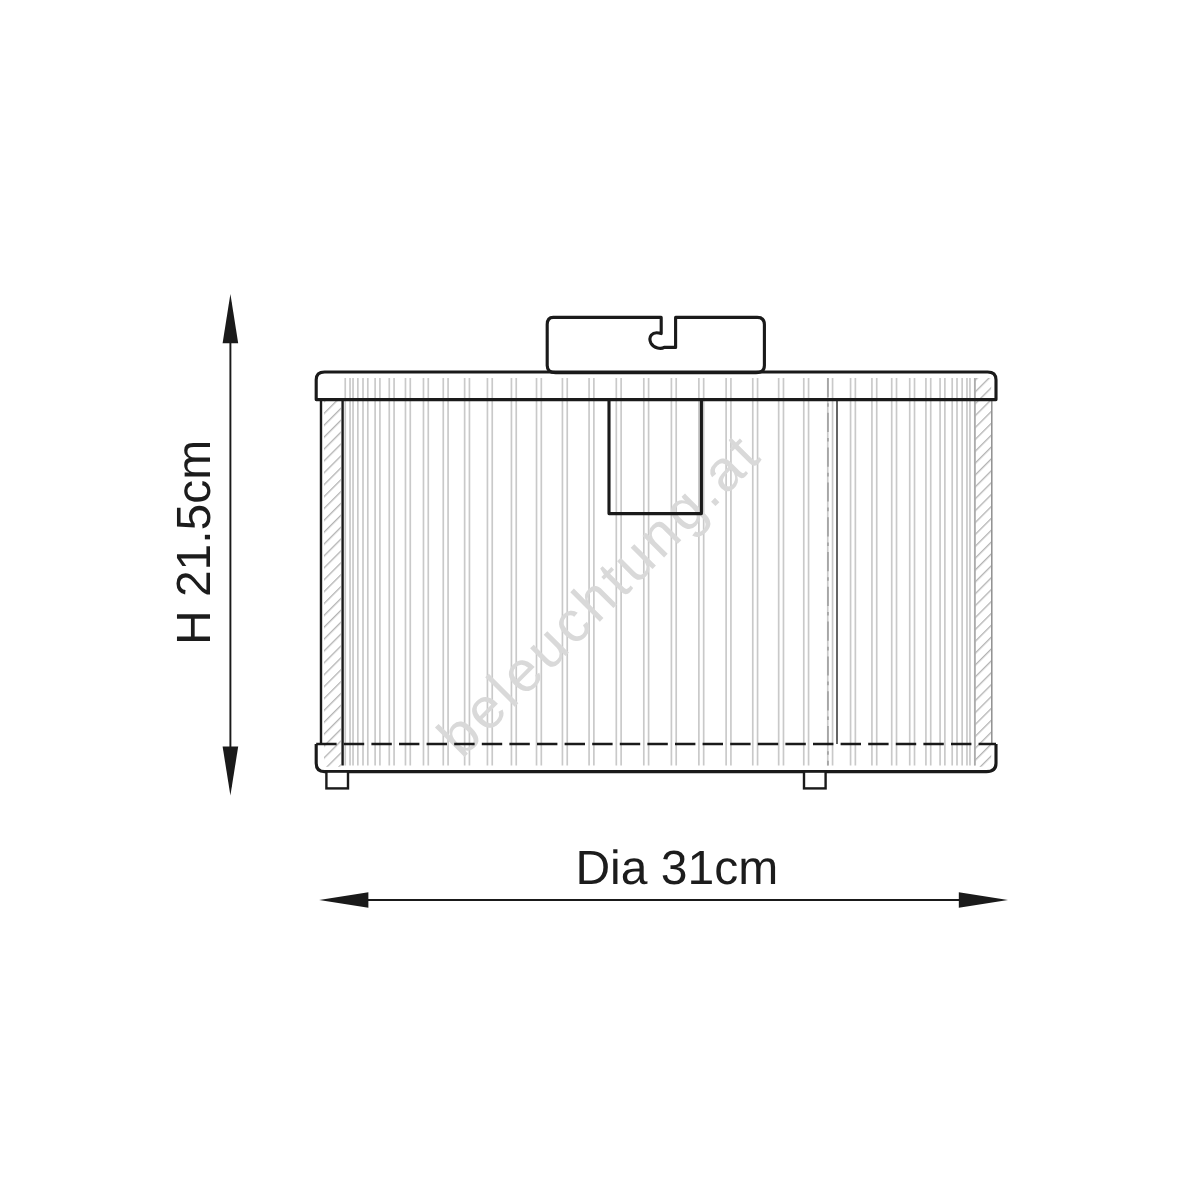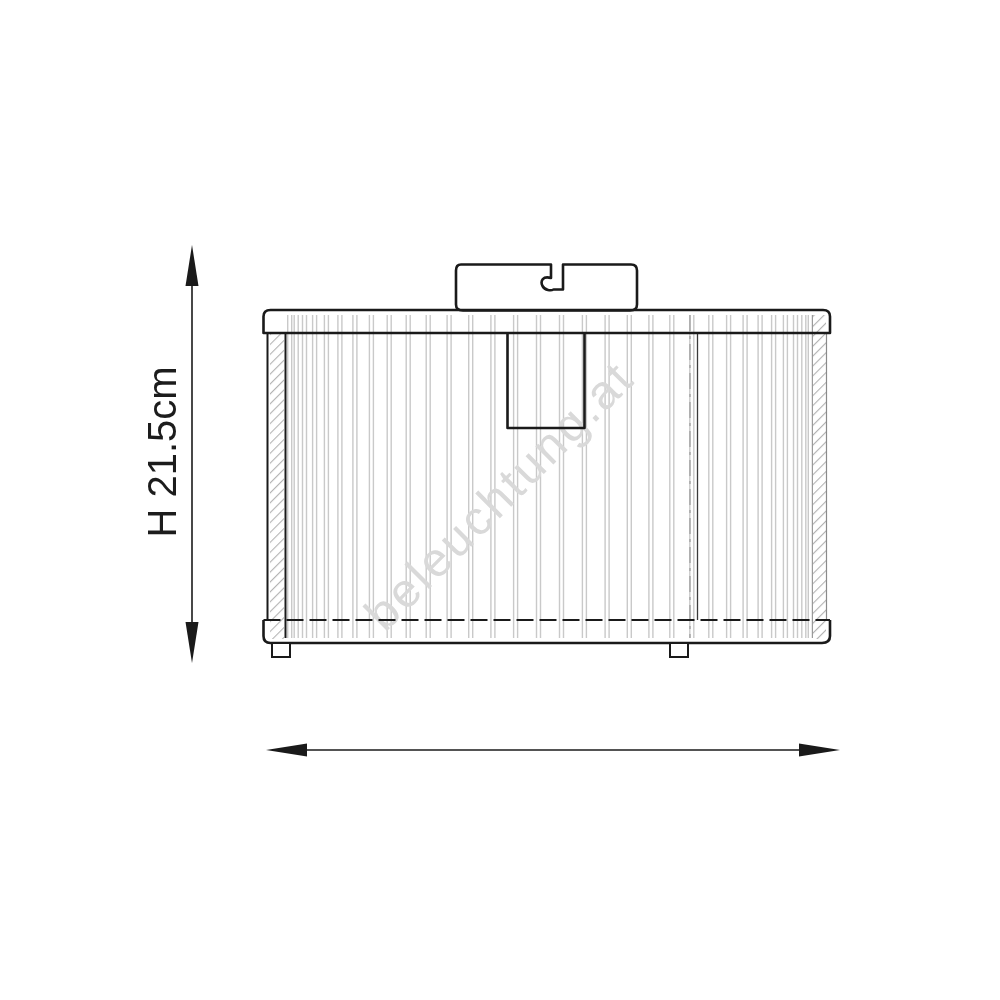--- a/index.html
+++ b/index.html
@@ -80,14 +80,15 @@
     <polygon points="192,245 185.5,286 198.5,286" fill="#1a1a1a"></polygon>
     <polygon points="192,663 185.5,622 198.5,622" fill="#1a1a1a"></polygon>
 
     <line x1="272" y1="750" x2="834" y2="750" stroke="#1a1a1a" stroke-width="1.6"></line>
     <polygon points="266,750 307,743.5 307,756.5" fill="#1a1a1a"></polygon>
     <polygon points="840,750 799,743.5 799,756.5" fill="#1a1a1a"></polygon>
   </svg>
 
   <div class="dim-label dim-label-vertical">H 21.5cm</div>
 
+  <div class="dim-label dim-label-horizontal">Dia 31cm</div>
 
 </div>
 
 </body></html>

